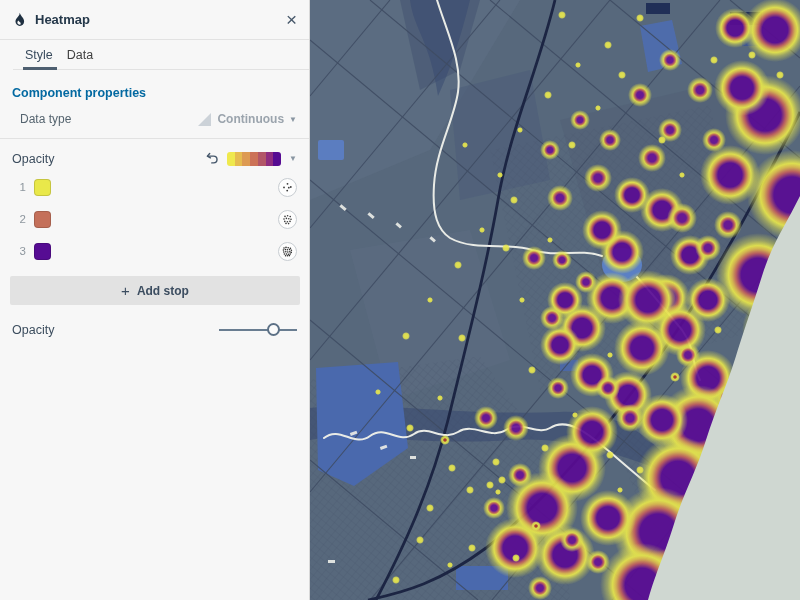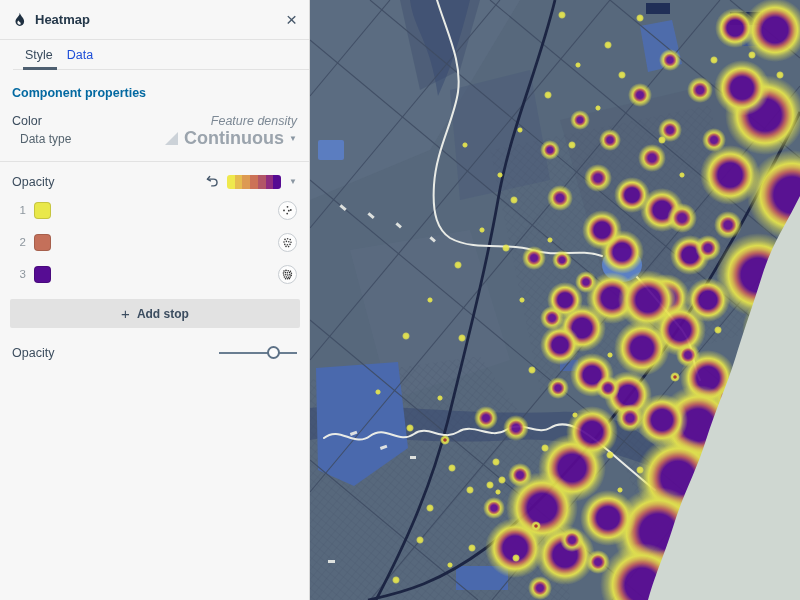--- a/index.html
+++ b/index.html
@@ -8,35 +8,35 @@
   .app { display:flex; width:800px; height:448px; }
 
   
   .panel { width:310px; height:600px; background:#f7f7f7; position:relative;
     border-right:1px solid #d8d8d8; color:#33424f; }
   .hdr { height:40px; display:flex; align-items:center; padding:0 12px;
     border-bottom:1px solid #e2e2e2; }
   .hdr .title { font-size:13px; font-weight:bold; color:#25384a; margin-left:8px; }
   .close { margin-left:auto; font-size:19px; line-height:1; color:#48596b; cursor:pointer; }
   .tabs { display:flex; gap:14px; padding:8px 12px 0 12px; border-bottom:1px solid #e2e2e2;margin-left:13px; }
-  .tab { font-size:12.5px; color:#1d4ed8; padding-bottom:7px; cursor:pointer; position:relative; }
+  .tab { font-size:12.5px; color:#404040; padding-bottom:7px; cursor:pointer; position:relative; }
   .tab.active { color:#394b5d; }
   .tab.active::after { content:""; position:absolute; left:-2px; right:-4px; bottom:-1px;
     height:3px; background:#4e5f70; }
   .sect { font-size:12.5px; font-weight:bold; color:#0369a1; margin:16px 12px 12px; }
   .row { display:flex; align-items:center; margin:0 12px; }
   .row.color { margin-top:14px; }
   .lbl { font-size:12.5px; color:#3c4d5e; }
   .val-italic { margin-left:auto; font-size:12.5px; font-style:italic; color:#7d8995; }
   .dtrow { margin:0 12px 0 20px; display:flex; align-items:center; padding-bottom:12px; }
   .dtwrap { border-bottom:1px solid #e2e2e2; }
   .dt-label { font-size:12px; color:#55646f; }
   .ramp { width:0; height:0; border-left:13px solid transparent;
     border-bottom:13px solid #ccd2d8; margin-left:auto; margin-right:6px; }
-  .dt-val { font-size:18px; font-weight:bold; color:#9ba4ad; margin-right:5px; }
+  .dt-val { font-size:12px; font-weight:bold; color:#9ba4ad; margin-right:5px; }
   .caret { font-size:8px; color:#8a96a2; }
   .palrow { margin:12px 12px 0; display:flex; align-items:center; }
   .undo { margin-left:auto; margin-right:7px; cursor:pointer; display:flex; }
   .gradbar { width:54px; height:14px; border-radius:3px; margin-right:8px; }
   .stoprow { display:flex; align-items:center; margin:10px 12px 0 12px; height:22px; }
   .stopnum { width:14px; text-align:right; font-size:11.5px; color:#8d969e; margin-right:8px; }
   .swatch { width:17px; height:17px; border-radius:4px; border:1px solid rgba(0,0,0,.15); cursor:pointer; }
   .densicon { margin-left:auto; width:19px; height:19px; border-radius:50%;
     background:#fdfdfd; border:1px solid #c8cdd2; display:flex; align-items:center;
     justify-content:center; cursor:pointer; }
@@ -72,24 +72,20 @@
       <span class="close">×</span>
     </div>
 
     <div class="tabs">
       <div class="tab active">Style</div>
       <div class="tab">Data</div>
     </div>
 
     <div class="sect">Component properties</div>
 
-    <div class="row color">
-      <span class="lbl">Color</span>
-      <span class="val-italic">Feature density</span>
-    </div>
 
     <div class="dtwrap">
       <div class="dtrow">
         <span class="dt-label">Data type</span>
         <span class="ramp"></span>
         <span class="dt-val">Continuous</span>
         <span class="caret">▼</span>
       </div>
     </div>
 

